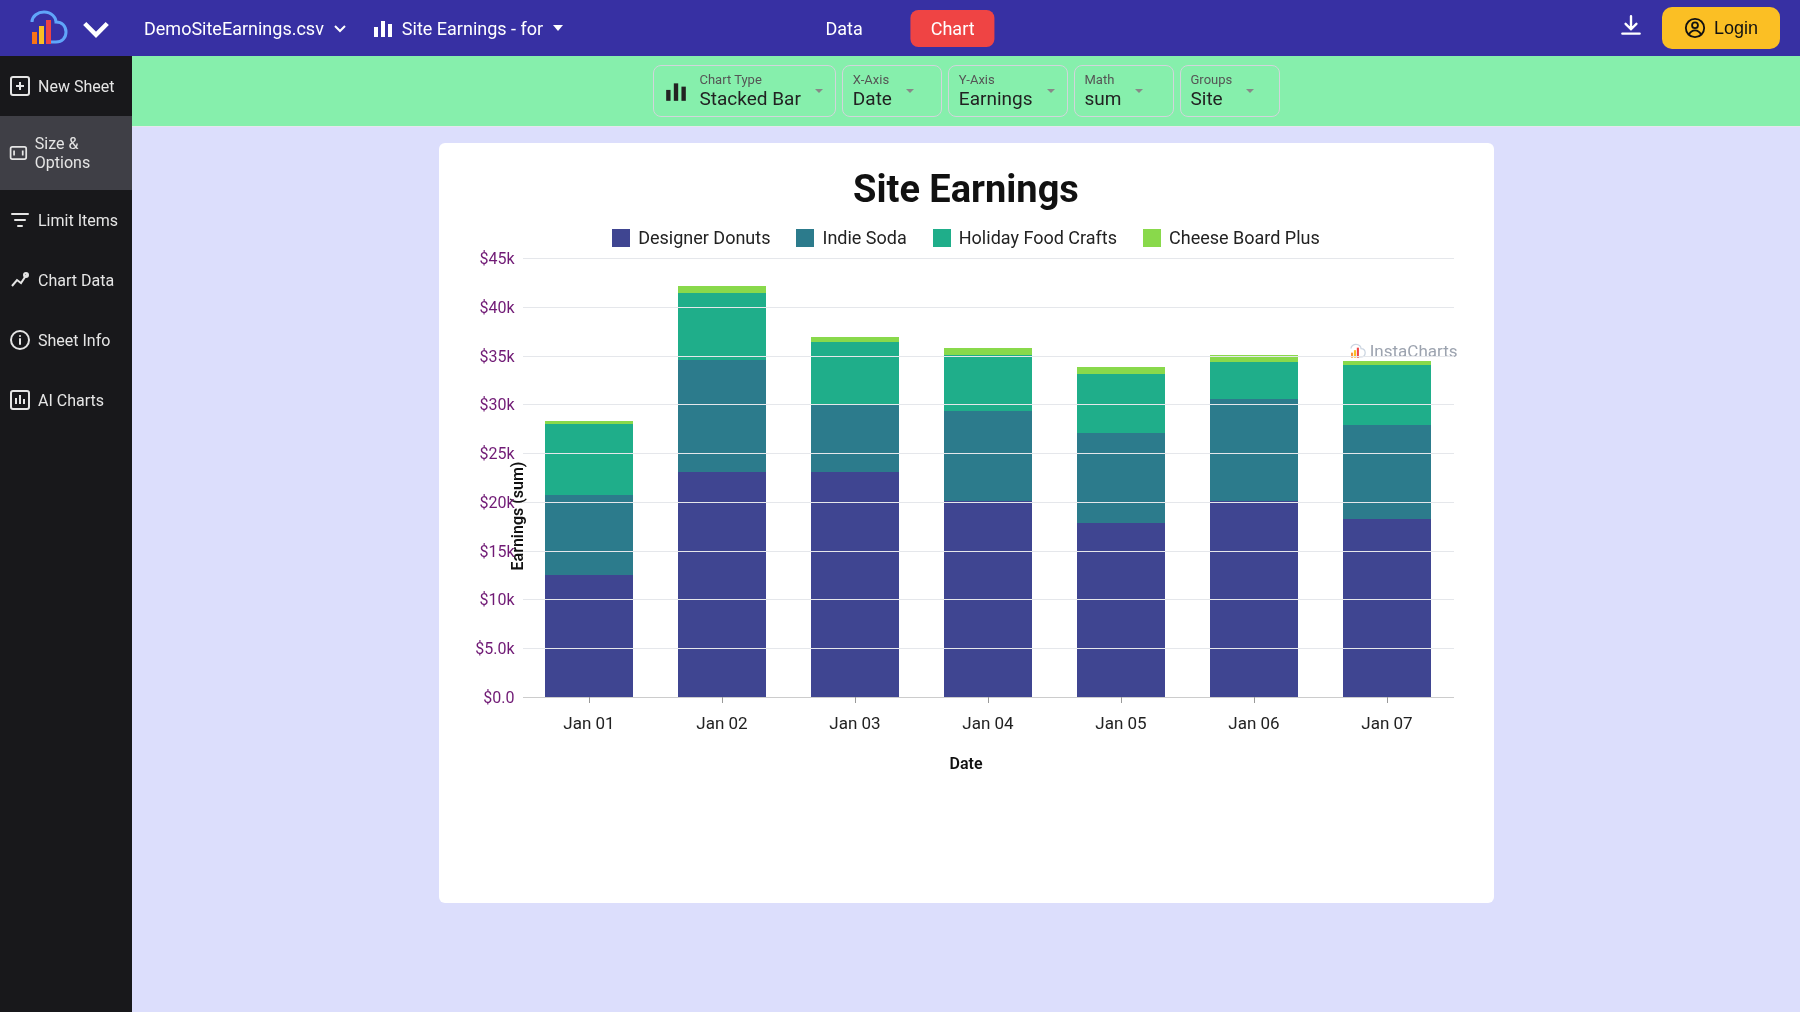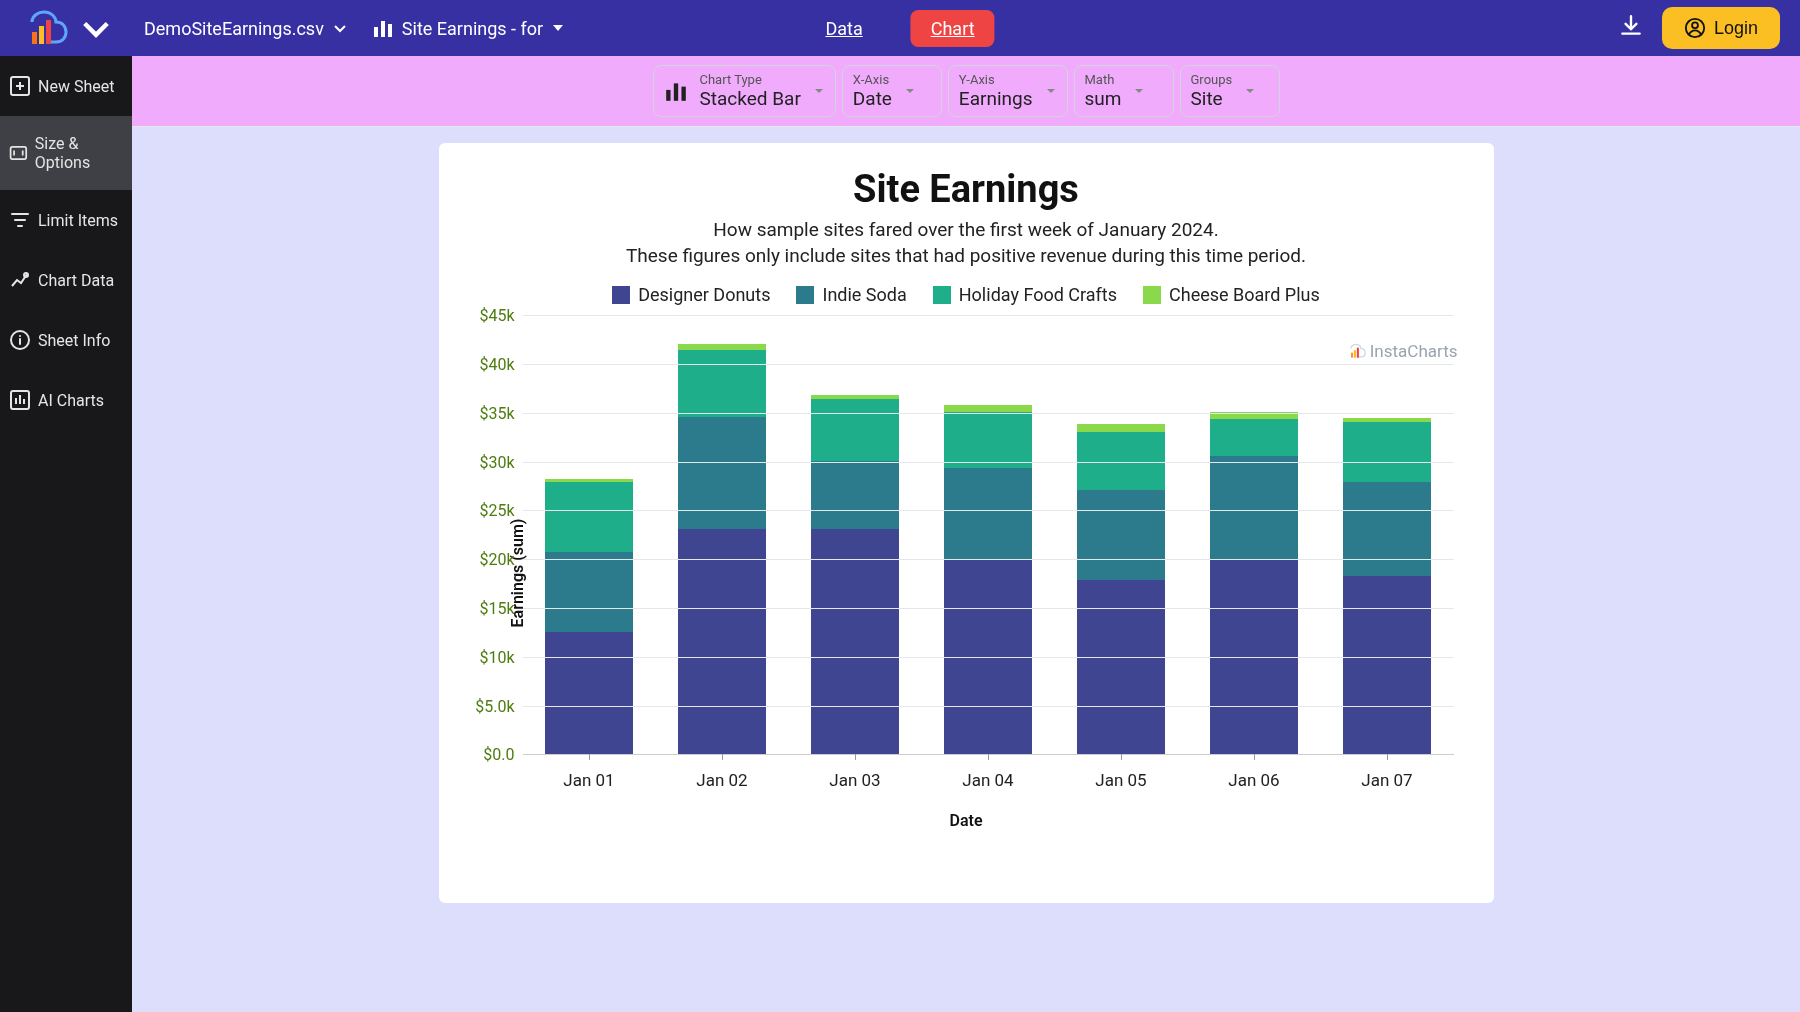--- a/index.html
+++ b/index.html
@@ -3,50 +3,50 @@
 <meta charset="utf-8">
 <style>
 * { box-sizing: border-box; margin: 0; padding: 0; }
 body { font-family: -apple-system, BlinkMacSystemFont, "Segoe UI", Roboto, sans-serif; background: #dcdefc; overflow: hidden; }
 .app { display: flex; flex-direction: column; height: 1012px; width: 1800px; }
 .topbar { background: #3730a3; height: 56px; display: flex; align-items: center; padding: 0 20px; color: white; gap: 24px; }
 .logo { display: flex; align-items: center; gap: 4px; }
 .logo svg { width: 48px; height: 36px; }
 .file-selector { display: flex; align-items: center; gap: 8px; font-size: 18px; cursor: pointer; }
 .sheet-selector { display: flex; align-items: center; gap: 8px; font-size: 18px; cursor: pointer; }
-.tabs { display: flex; gap: 28px; margin-left: auto; margin-right: auto; position: absolute; left: 50%; transform: translateX(-50%); text-decoration: underline; }
+.tabs { display: flex; gap: 28px; margin-left: auto; margin-right: auto; position: absolute; left: 50%; transform: translateX(-50%); }
 .tab { padding: 8px 20px; font-size: 18px; cursor: pointer; border-radius: 8px; color: white; }
 .tab.active { background: #ef4444; }
 .topbar-right { margin-left: auto; display: flex; align-items: center; gap: 18px; }
 .download-btn { cursor: pointer; color: white; }
 .login-btn { background: #fbbf24; color: #111; padding: 10px 22px; border-radius: 10px; font-size: 18px; display: flex; align-items: center; gap: 8px; cursor: pointer; border: none; font-weight: 500; }
 .body-row { display: flex; flex: 1; }
 .sidebar { width: 132px; background: #18181b; color: #e5e5e5; display: flex; flex-direction: column; }
 .side-item { display: flex; flex-direction: row; align-items: center; gap: 6px; padding: 18px 8px; cursor: pointer; font-size: 16px; }
 .side-item.active { background: #3f3f46; }
 .side-item svg { width: 24px; height: 24px; }
 .main { flex: 1; display: flex; flex-direction: column; }
-.controls-bar { background: #f0abfc; border-bottom: 1px solid #e5e7eb; padding: 9px 20px; display: flex; justify-content: center; gap: 6px; }
+.controls-bar { background: #86efac; border-bottom: 1px solid #e5e7eb; padding: 9px 20px; display: flex; justify-content: center; gap: 6px; }
 .control { border: 1px solid #d1d5db; border-radius: 8px; padding: 6px 10px; display: flex; align-items: center; gap: 12px; min-width: 100px; cursor: pointer; }
 .control .ct-icon { width: 24px; height: 24px; }
 .control-labels { display: flex; flex-direction: column; }
 .control-label { font-size: 13px; color: #555; }
 .control-value { font-size: 19px; color: #222; }
 .chart-area { flex: 1; display: flex; justify-content: center; align-items: flex-start; padding: 16px; }
 .chart-card { background: white; border-radius: 6px; width: 1055px; height: 760px; padding: 24px 12px; position: relative; }
 .chart-title { text-align: center; font-size: 38px; font-weight: 700; color: #111; }
 .chart-subtitle { text-align: center; font-size: 19px; color: #222; margin-top: 6px; line-height: 1.35; }
 .legend { display: flex; justify-content: center; gap: 26px; margin-top: 16px; font-size: 18px; color: #222; }
 .legend-item { display: flex; align-items: center; gap: 8px; }
 .legend-swatch { width: 18px; height: 18px; }
 .watermark { position: absolute; right: 36px; top: 198px; color: #9ca3af; font-size: 17px; display: flex; align-items: center; gap: 4px; }
 .plot-wrap { position: relative; margin-top: 10px; }
 .plot { position: relative; margin-left: 72px; margin-right: 28px; height: 440px; border-bottom: 1px solid #ccc; }
 .grid-line { position: absolute; left: 0; right: 0; border-top: 1px solid #e5e7eb; }
-.y-tick { position: absolute; left: -68px; width: 60px; text-align: right; font-size: 16px; color: #4d7c0f; transform: translateY(-50%); }
+.y-tick { position: absolute; left: -68px; width: 60px; text-align: right; font-size: 16px; color: #701a75; transform: translateY(-50%); }
 .y-axis-label { position: absolute; left: 12px; top: 50%; transform: translateY(-50%) rotate(-90deg); font-size: 16px; font-weight: 600; color: #111; }
 .bars { position: absolute; left: 0; right: 0; bottom: 0; top: 0; display: flex; }
 .bar-col { flex: 1; display: flex; align-items: flex-end; justify-content: center; position: relative; }
 .bar-stack { width: 66%; display: flex; flex-direction: column-reverse; }
 .bar-seg { width: 100%; }
 .x-tick { position: absolute; top: 100%; left: 50%; transform: translateX(-50%); margin-top: 16px; font-size: 17px; color: #222; white-space: nowrap; }
 .x-tick-mark { position: absolute; top: 100%; left: 50%; width: 1px; height: 6px; background: #999; }
 .x-axis-label { text-align: center; font-size: 16px; font-weight: 600; margin-top: 56px; color: #111; }
 .chev { width: 16px; height: 16px; }
 .dd-caret { color: #888; }
@@ -200,24 +200,20 @@
           </div>
           <svg width="12" height="12" viewBox="0 0 12 12" class="dd-caret">
               <path d="M2 4l4 4 4-4z" fill="currentColor"></path>
             </svg>
         </div>
       </div>
 
       <div class="chart-area">
         <div class="chart-card">
           <div class="chart-title">Site Earnings</div>
-          <div class="chart-subtitle" id="chart-subtitle">
-              <div>How sample sites fared over the first week of January 2024.</div>
-              <div>These figures only include sites that had positive revenue during this time period.</div>
-            </div>
           <div class="legend" id="legend">
               <div class="legend-item">
                 <div class="legend-swatch" style="background: rgb(63, 69, 145);"></div>
                 <span>Designer Donuts</span>
               </div>
               <div class="legend-item">
                 <div class="legend-swatch" style="background: rgb(44, 123, 140);"></div>
                 <span>Indie Soda</span>
               </div>
               <div class="legend-item">

